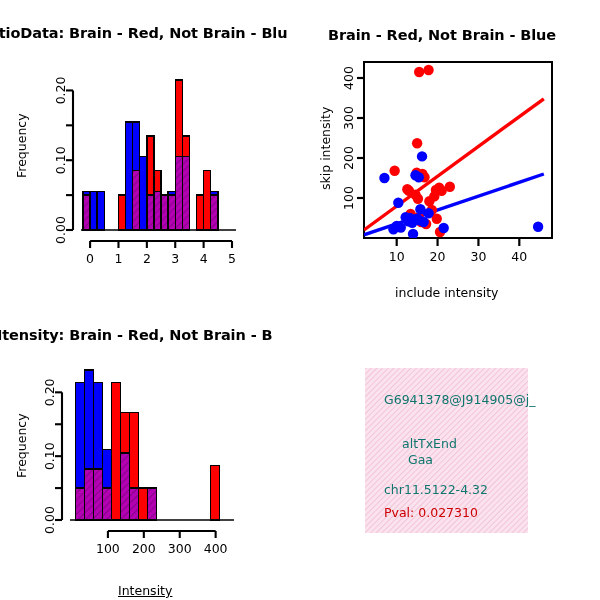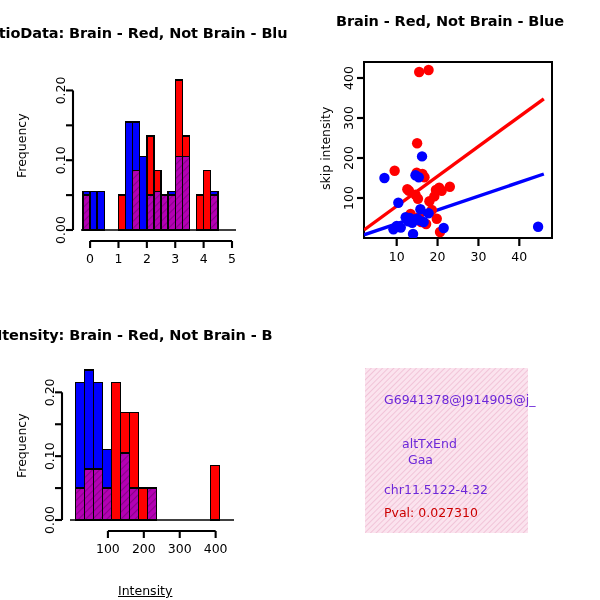--- a/index.html
+++ b/index.html
@@ -31,21 +31,21 @@
   }
   svg{display:block;overflow:visible;}
   .infobox{
     position:absolute;
     box-sizing:border-box;
   }
   .infoline{
     position:absolute;
     font-size:12.5px;
     white-space:nowrap;
-    color:#6d28d9;
+    color:#0f766e;
   }
   .infoline.pv{color:#CC0000;}
 </style>
 </head>
 <body>
 
 <div class="panel" style="left:0;top:0;width:300px;height:300px;">
 
   <div class="ttl" style="left:-22px;top:25px;">RatioData: Brain - Red, Not Brain - Blu</div>
 
@@ -109,24 +109,25 @@
       <line x1="203.61904761904762" y1="241" x2="203.61904761904762" y2="248" stroke="#000" stroke-width="2.1"></line>
       <text x="203.61904761904762" y="263" fill="#000" font-family="&quot;DejaVu Sans&quot;, sans-serif" font-size="12.5" text-anchor="middle">4</text>
       <line x1="232" y1="241" x2="232" y2="248" stroke="#000" stroke-width="2.1"></line>
       <text x="232" y="263" fill="#000" font-family="&quot;DejaVu Sans&quot;, sans-serif" font-size="12.5" text-anchor="middle">5</text>
       <line x1="81" y1="230" x2="236" y2="230" stroke="#000" stroke-width="1.6"></line>
     </svg>
 </div>
 
 <div class="panel" style="left:300px;top:0;width:300px;height:300px;">
 
-  <div class="ttl" style="left:28px;top:13px;margin-left:8px;">Brain - Red, Not Brain - Blue</div>
+  <div class="ttl" style="left:28px;top:27px;">Brain - Red, Not Brain - Blue</div>
 
   <div class="axlabel vert" style="left:18px;top:190px;">skip intensity</div>
 
+  <div class="axlabel" style="left:95px;top:285px;">include intensity</div>
 
   <svg id="svg-scatter" width="300" height="300" style="position:absolute;left:0;top:0;">
       <rect x="64" y="62" width="188" height="176" fill="none" stroke="#000" stroke-width="2.2" shape-rendering="crispEdges"></rect>
       <defs>
         <clipPath id="clipSC">
           <rect x="64" y="62" width="188" height="176"></rect>
         </clipPath>
       </defs>
       <g clip-path="url(#clipSC)">
         <line x1="64" y1="230" x2="243.82608695652175" y2="98.80000000000001" stroke="#FF0000" stroke-width="3.4"></line>

